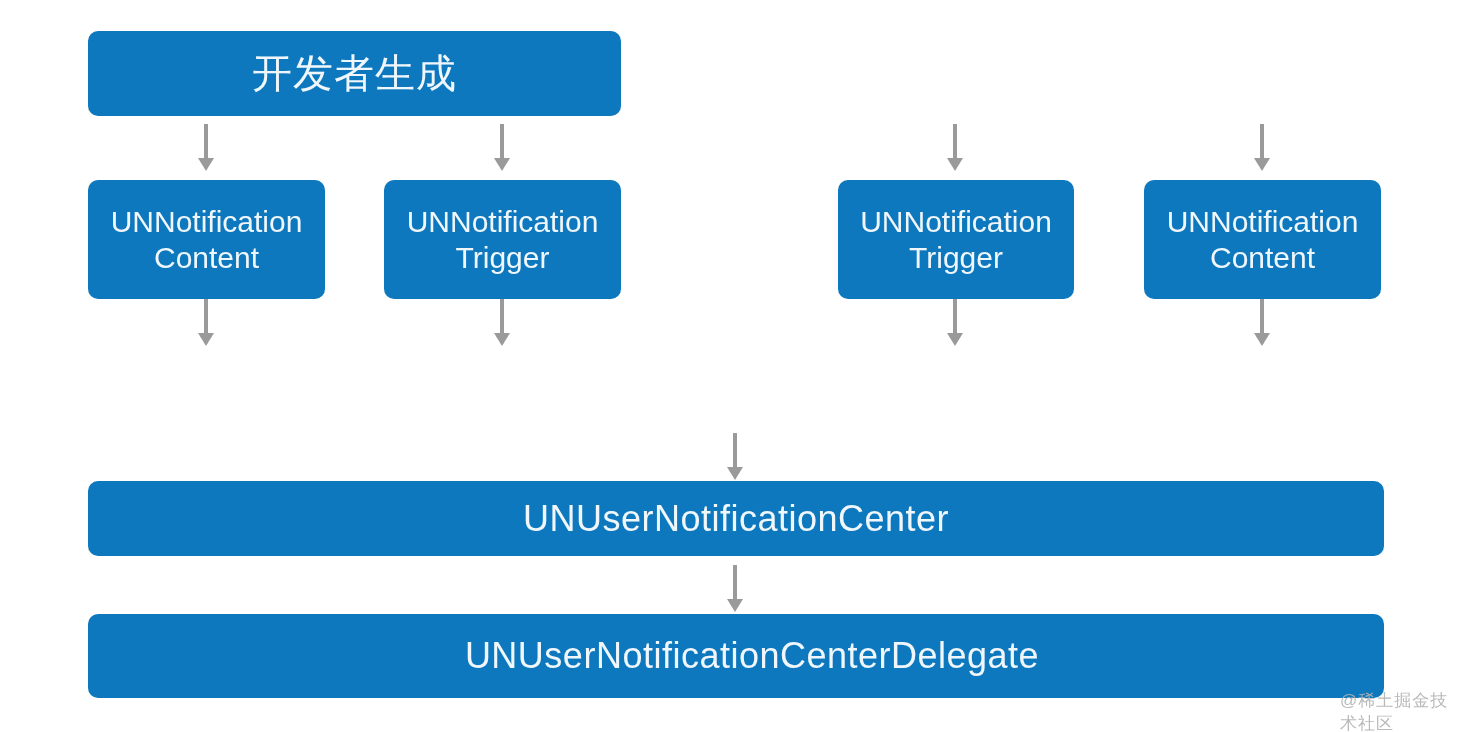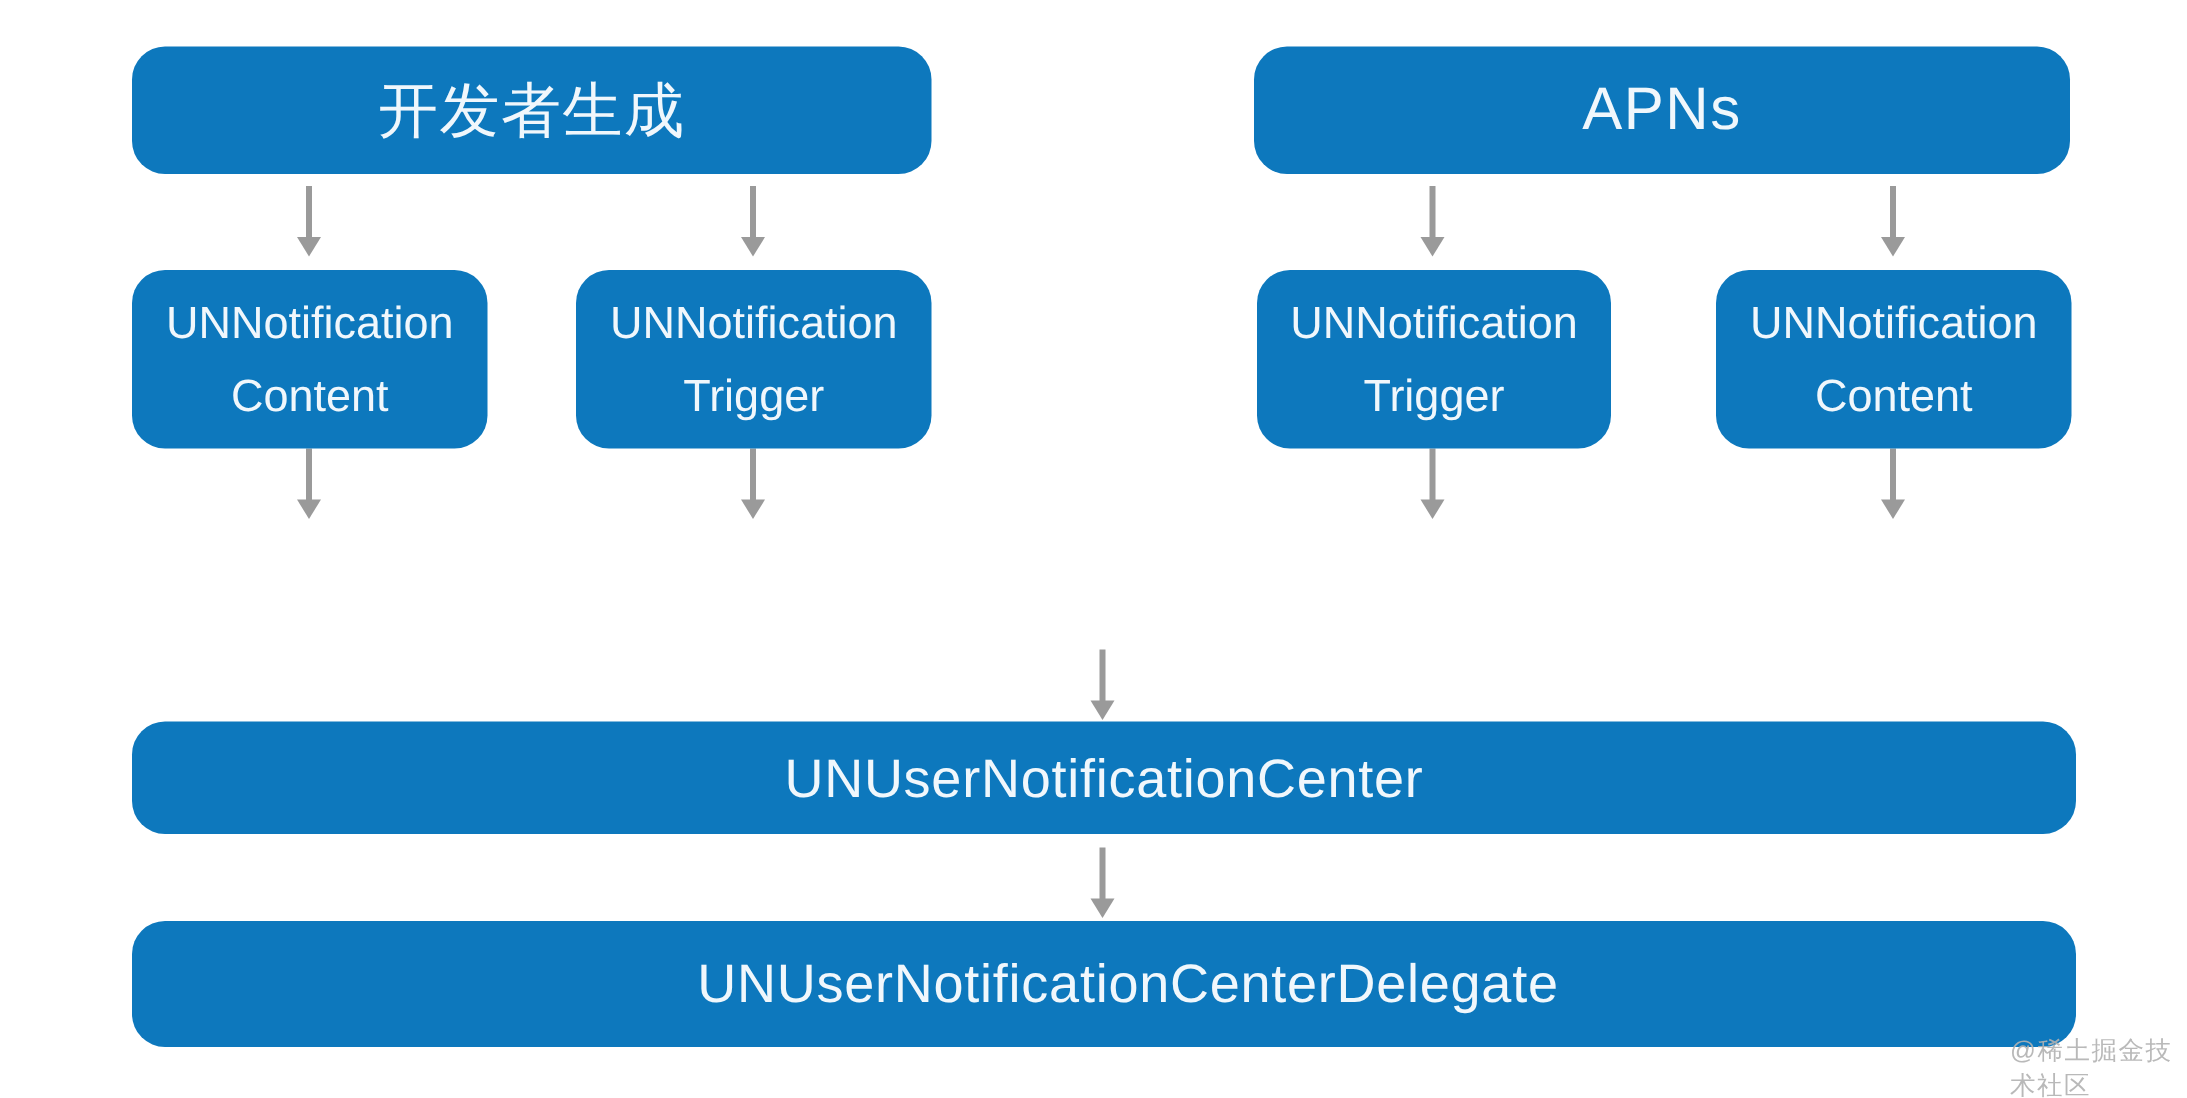--- a/index.html
+++ b/index.html
@@ -17,31 +17,31 @@
   .canvas {
     position: relative;
     width: 1458px;
     height: 732px;
     background: var(--background);
     overflow: hidden;
   }
   .node {
     position: absolute;
     background: var(--box);
-    border-radius: 22px;
+    border-radius: 10px;
     color: var(--text);
     display: flex;
     align-items: center;
     justify-content: center;
     text-align: center;
     font-weight: 300;
     z-index: 1;
   }
   .node.title       { font-size: 40px; letter-spacing: 1px; }
-  .node.small       { font-size: 30px; line-height: 49px; padding: 0 30px; }
+  .node.small       { font-size: 30px; line-height: 36px; padding: 0 30px; }
   .node.wide        { font-size: 36px; letter-spacing: 0.5px; }
   .arrow {
     position: absolute;
     width: 16px;
     z-index: 0;
   }
   .arrow::before {
     content: "";
     position: absolute;
     left: 6px;
@@ -71,21 +71,20 @@
     opacity: 0.9;
     z-index: 2;
   }
 </style>
 </head>
 <body>
 
 <div class="canvas">
 
   <div class="node title" style="left:88px; top:31px; width:533px; height:85px;">开发者生成</div>
-  <div class="node title" style="left:836px; top:31px; width:544px; height:85px;">APNs</div>
 
   <div class="arrow" style="left:198px; top:124px; height:47px;"></div>
   <div class="arrow" style="left:494px; top:124px; height:47px;"></div>
   <div class="arrow" style="left:947px; top:124px; height:47px;"></div>
   <div class="arrow" style="left:1254px; top:124px; height:47px;"></div>
 
   <div class="node small" style="left:88px; top:180px; width:237px; height:119px;">UNNotification Content</div>
   <div class="node small" style="left:384px; top:180px; width:237px; height:119px;">UNNotification Trigger</div>
   <div class="node small" style="left:838px; top:180px; width:236px; height:119px;">UNNotification Trigger</div>
   <div class="node small" style="left:1144px; top:180px; width:237px; height:119px;">UNNotification Content</div>

